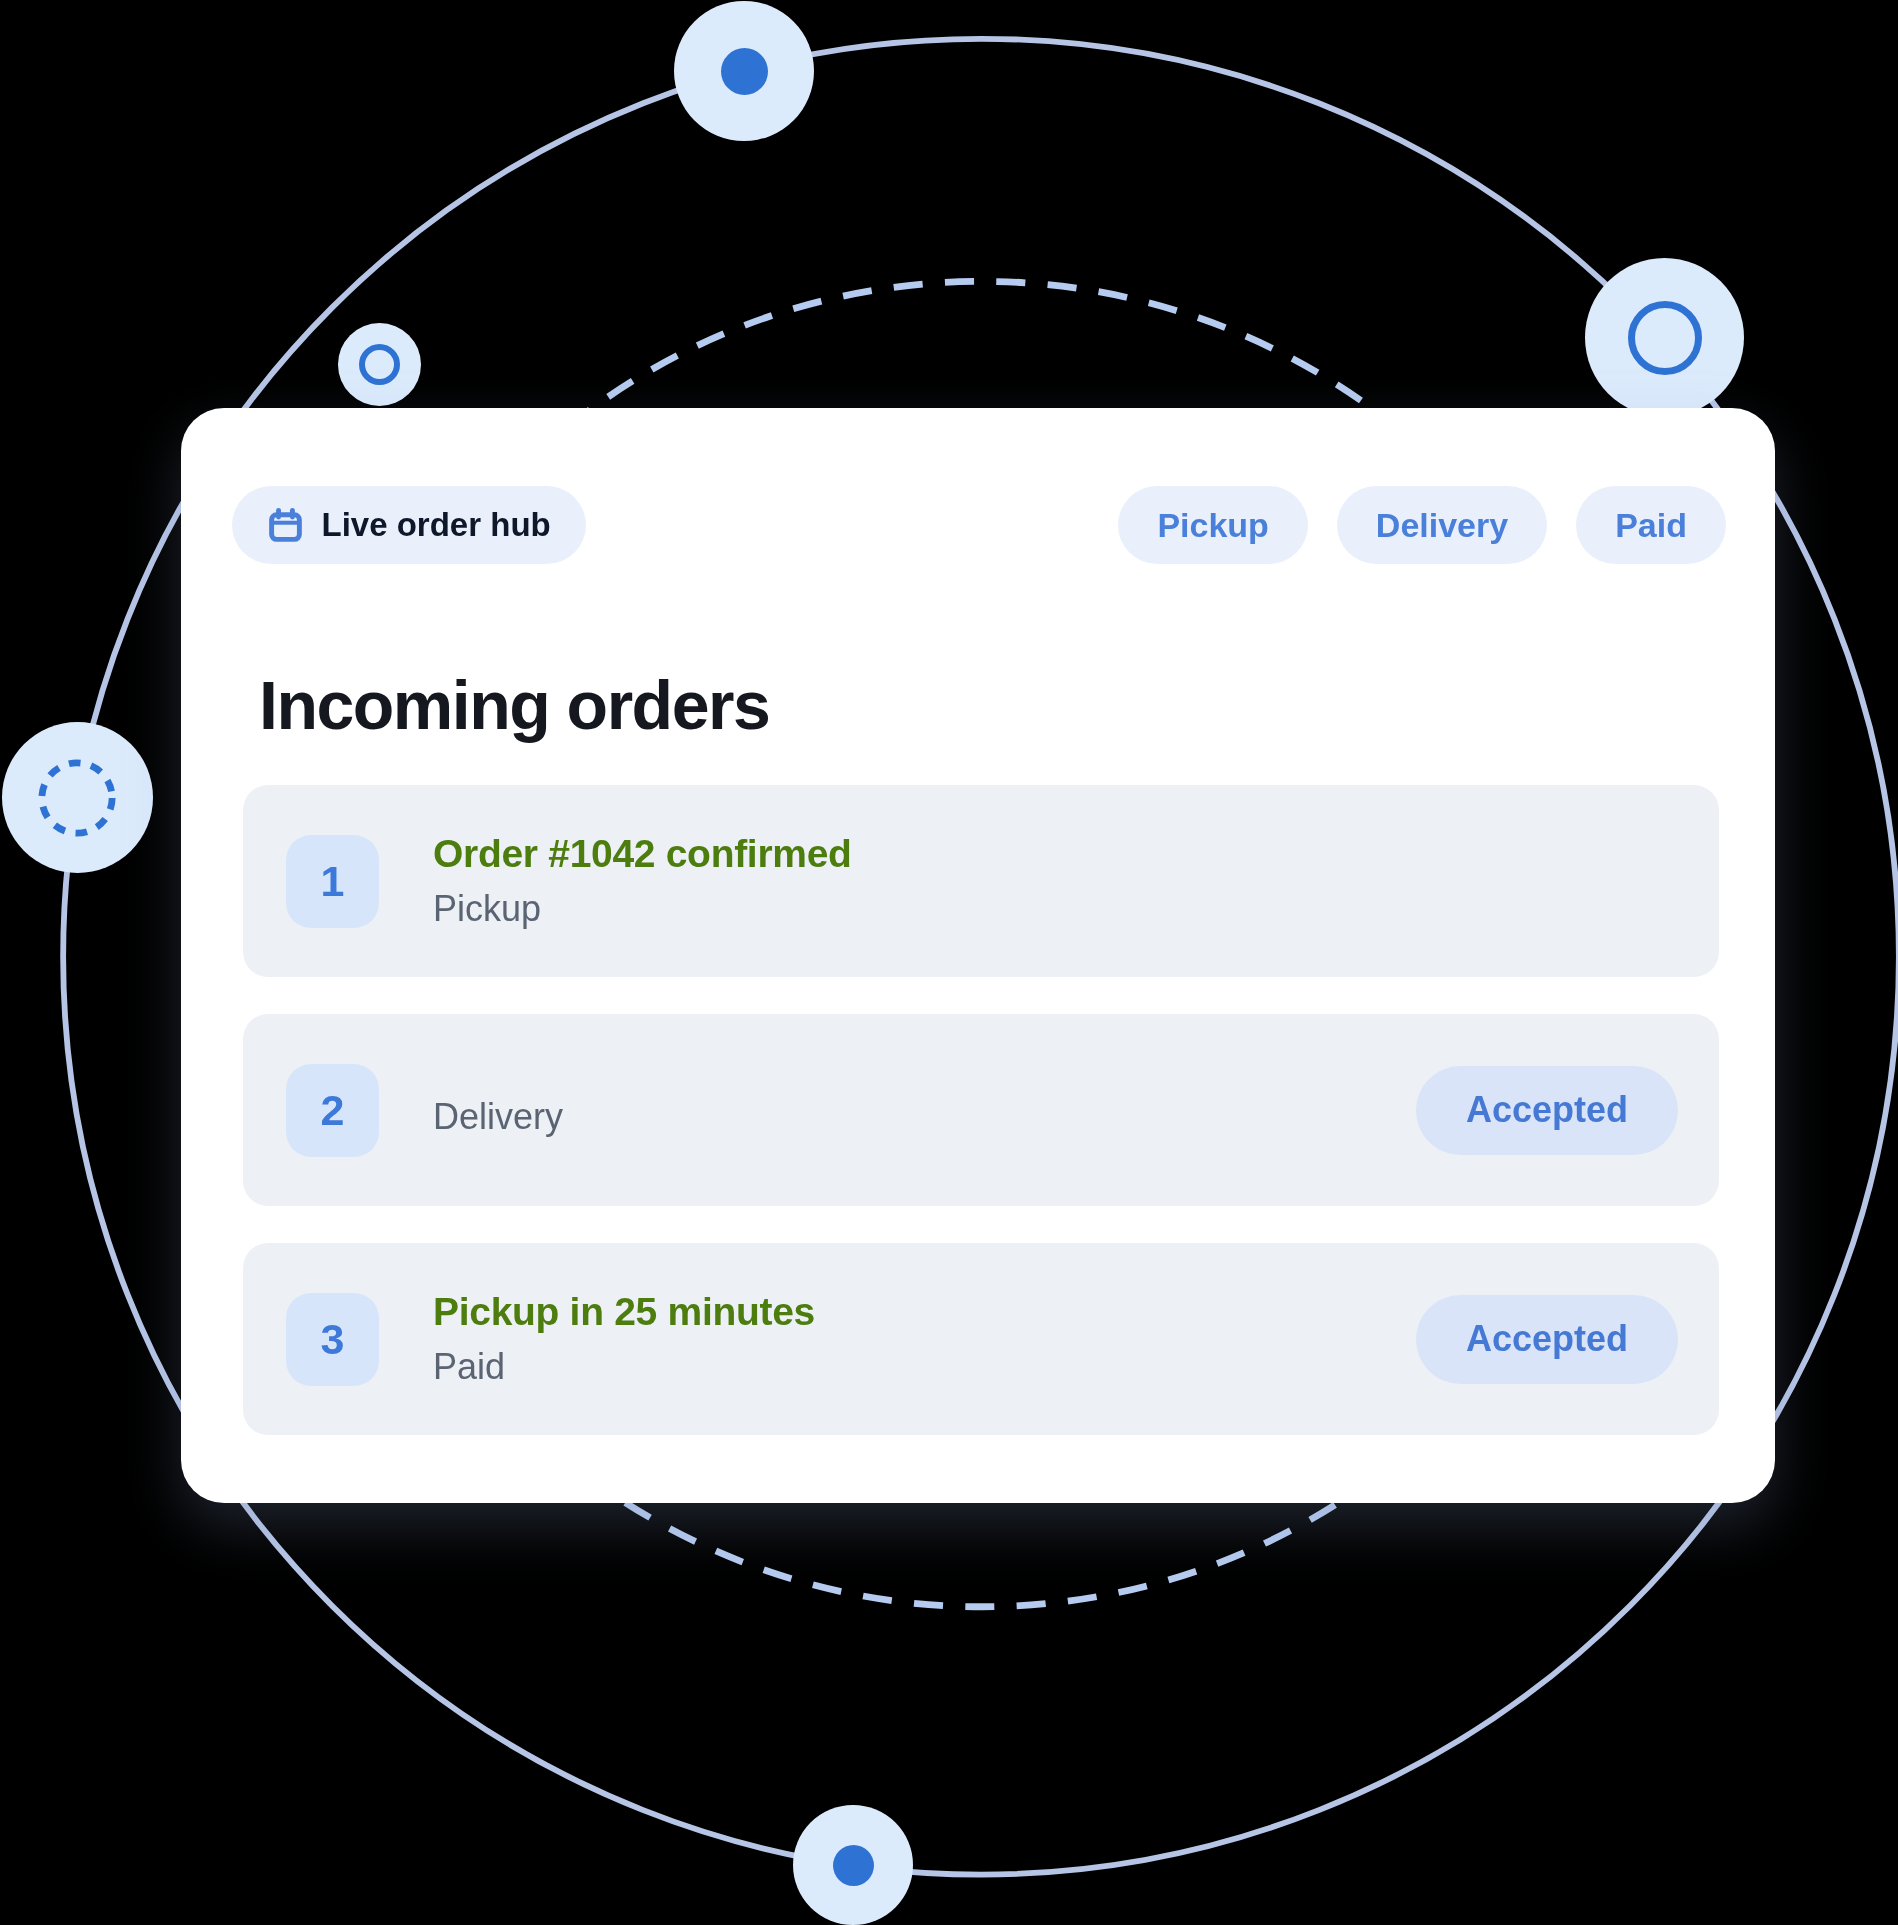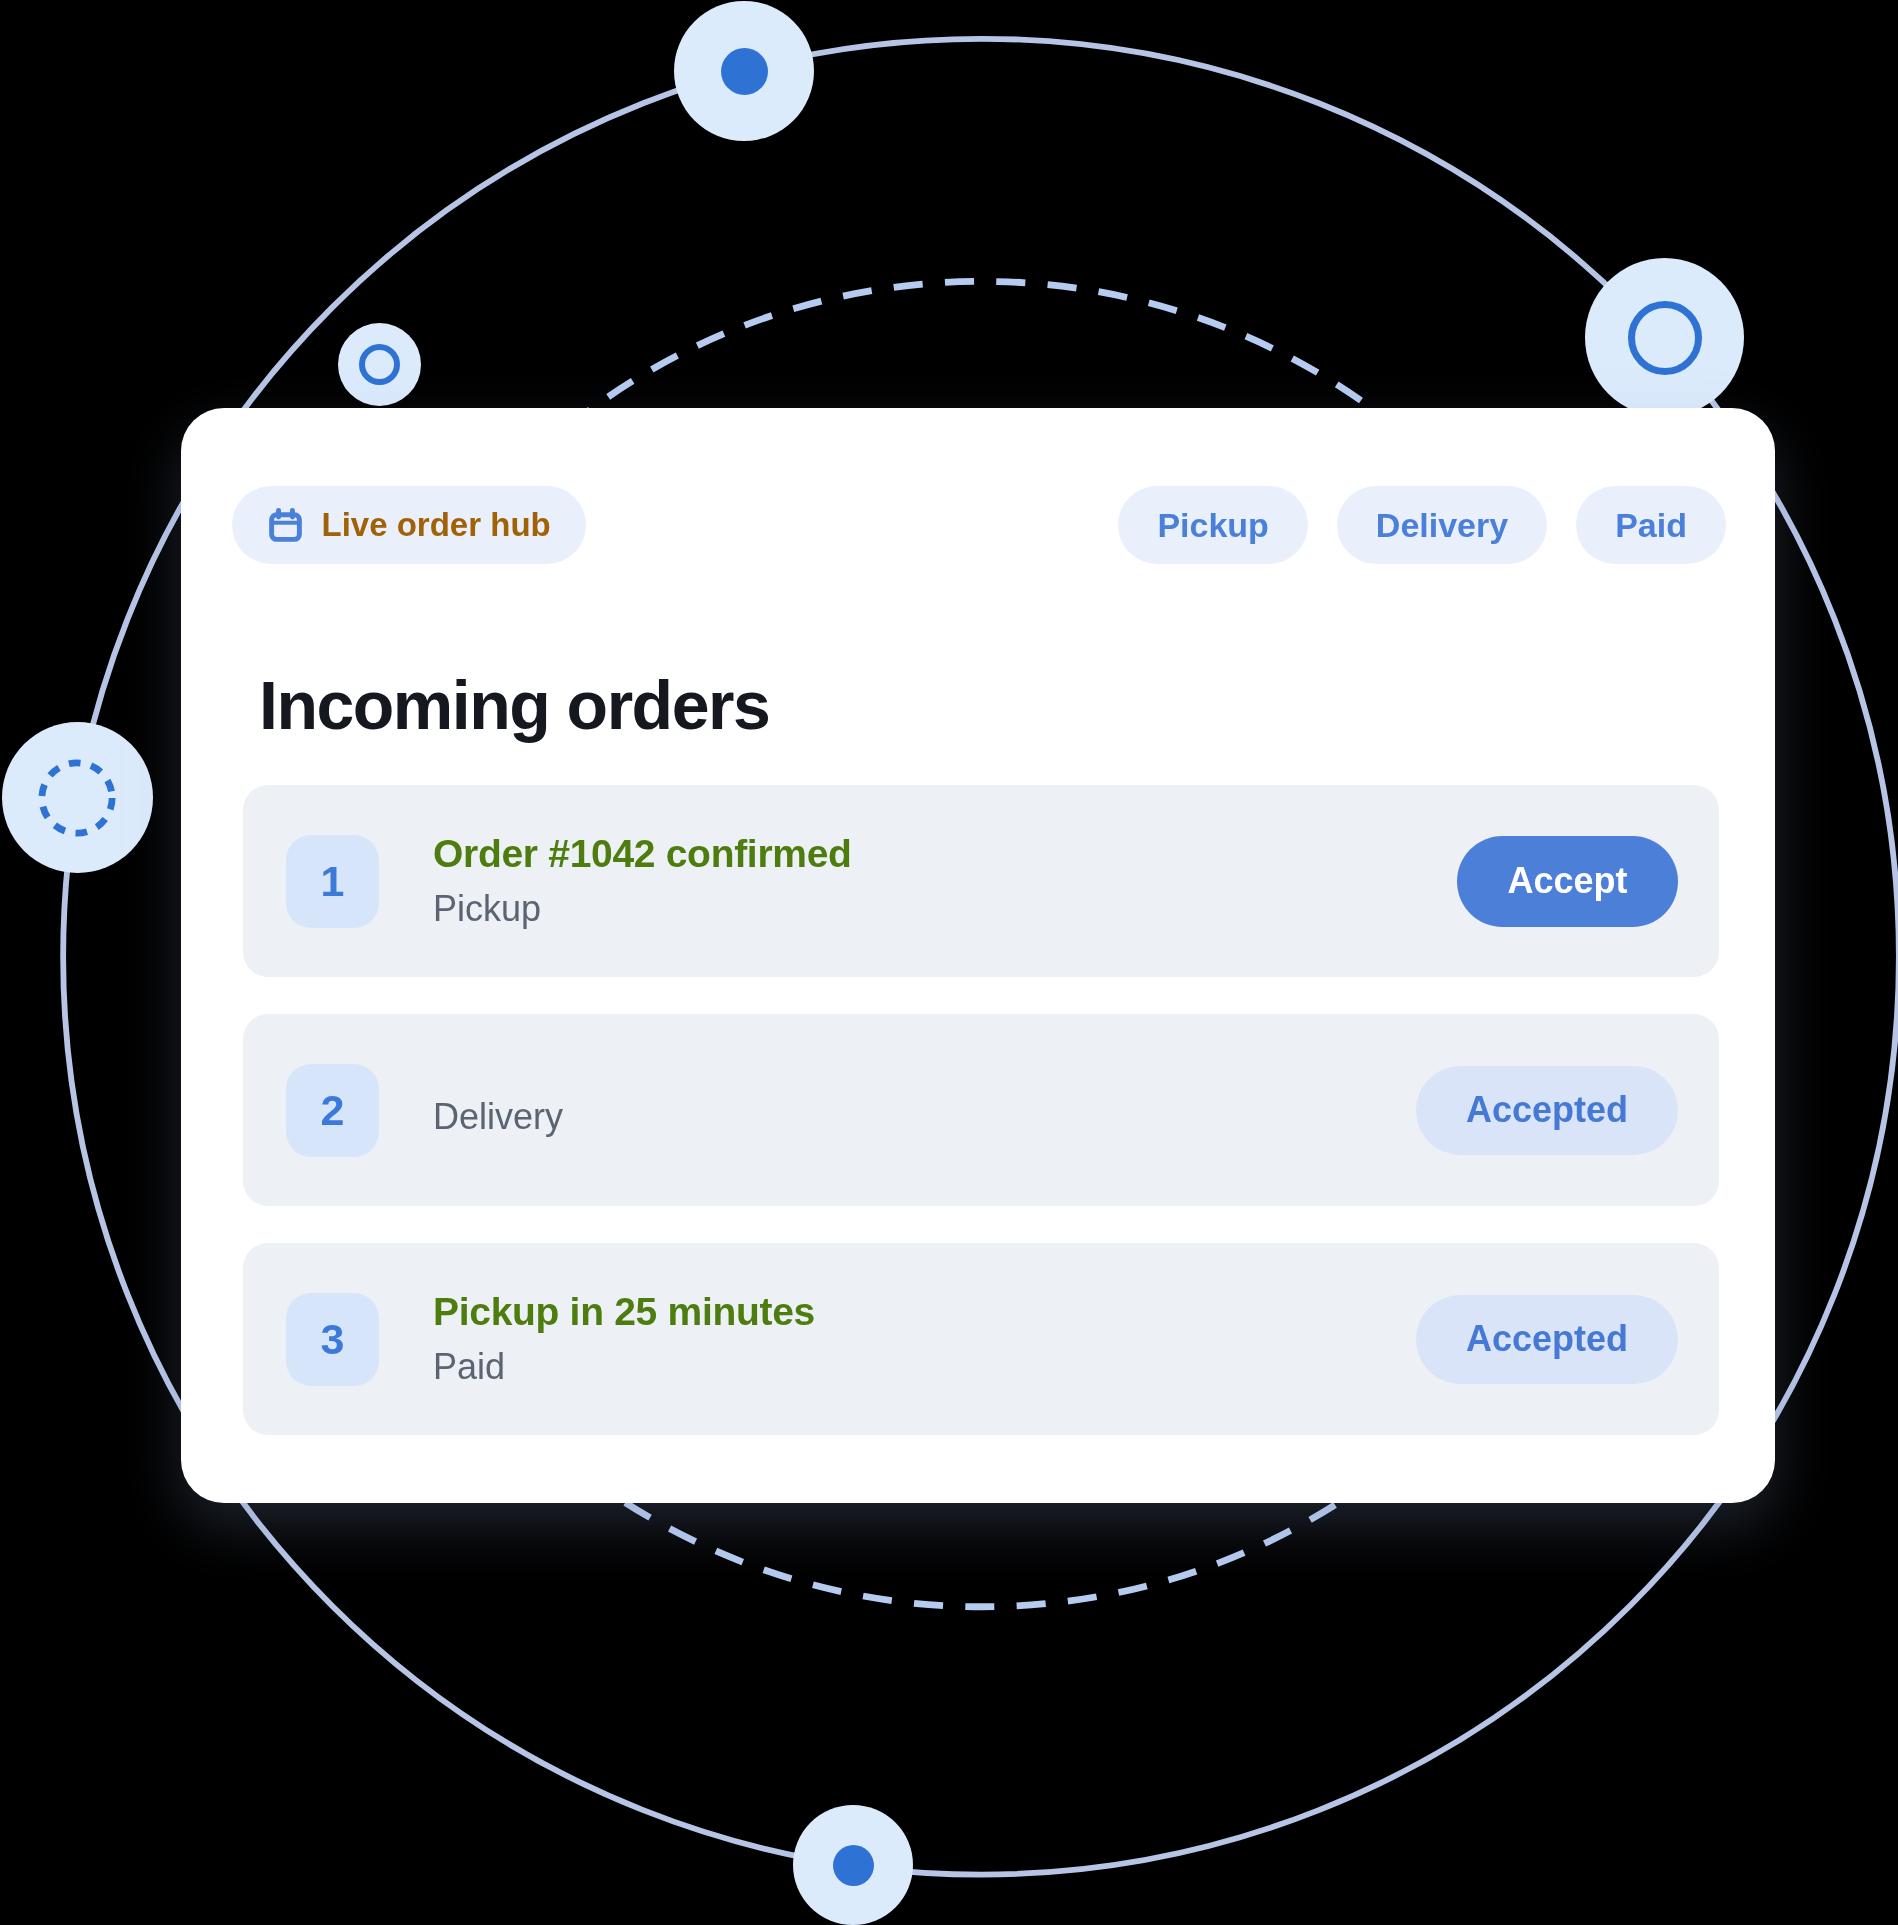--- a/index.html
+++ b/index.html
@@ -27,21 +27,21 @@
     background:#ffffff;border-radius:43px;
     box-shadow:0 23px 58px rgba(120,140,180,0.25);
   }
   .card-header{
     position:absolute;left:51px;right:49px;top:78px;height:78px;
     display:flex;align-items:center;justify-content:space-between;
   }
   .hub-pill{
     display:flex;align-items:center;gap:17.5px;
     height:78px;padding:0 35px;border-radius:39px;
-    background:#e9f0fc;color:#a16207;
+    background:#e9f0fc;color:#0f172a;
     font-size:33px;font-weight:bold;
   }
   .hub-pill svg{display:block;}
   .filters{display:flex;align-items:center;gap:29px;}
   .filter-pill{
     height:78px;padding:0 39px;border-radius:39px;
     background:#e9f0fc;color:#4a80d9;
     font-size:34px;font-weight:bold;
     display:flex;align-items:center;justify-content:center;
     border:none;cursor:pointer;
@@ -151,21 +151,20 @@
 
     <div class="rows">
 
       <div class="order-row">
         <div class="num-badge">1</div>
         <div class="order-text">
           <span class="order-title">Order #1042 confirmed</span>
           <span class="order-subtitle">Pickup</span>
         </div>
         <div class="row-spacer"></div>
-        <button class="accept-button">Accept</button>
       </div>
 
       <div class="order-row">
         <div class="num-badge">2</div>
         <div class="order-text">
           <span class="order-subtitle">Delivery</span>
         </div>
         <div class="row-spacer"></div>
         <div class="status-chip">Accepted</div>
       </div>

